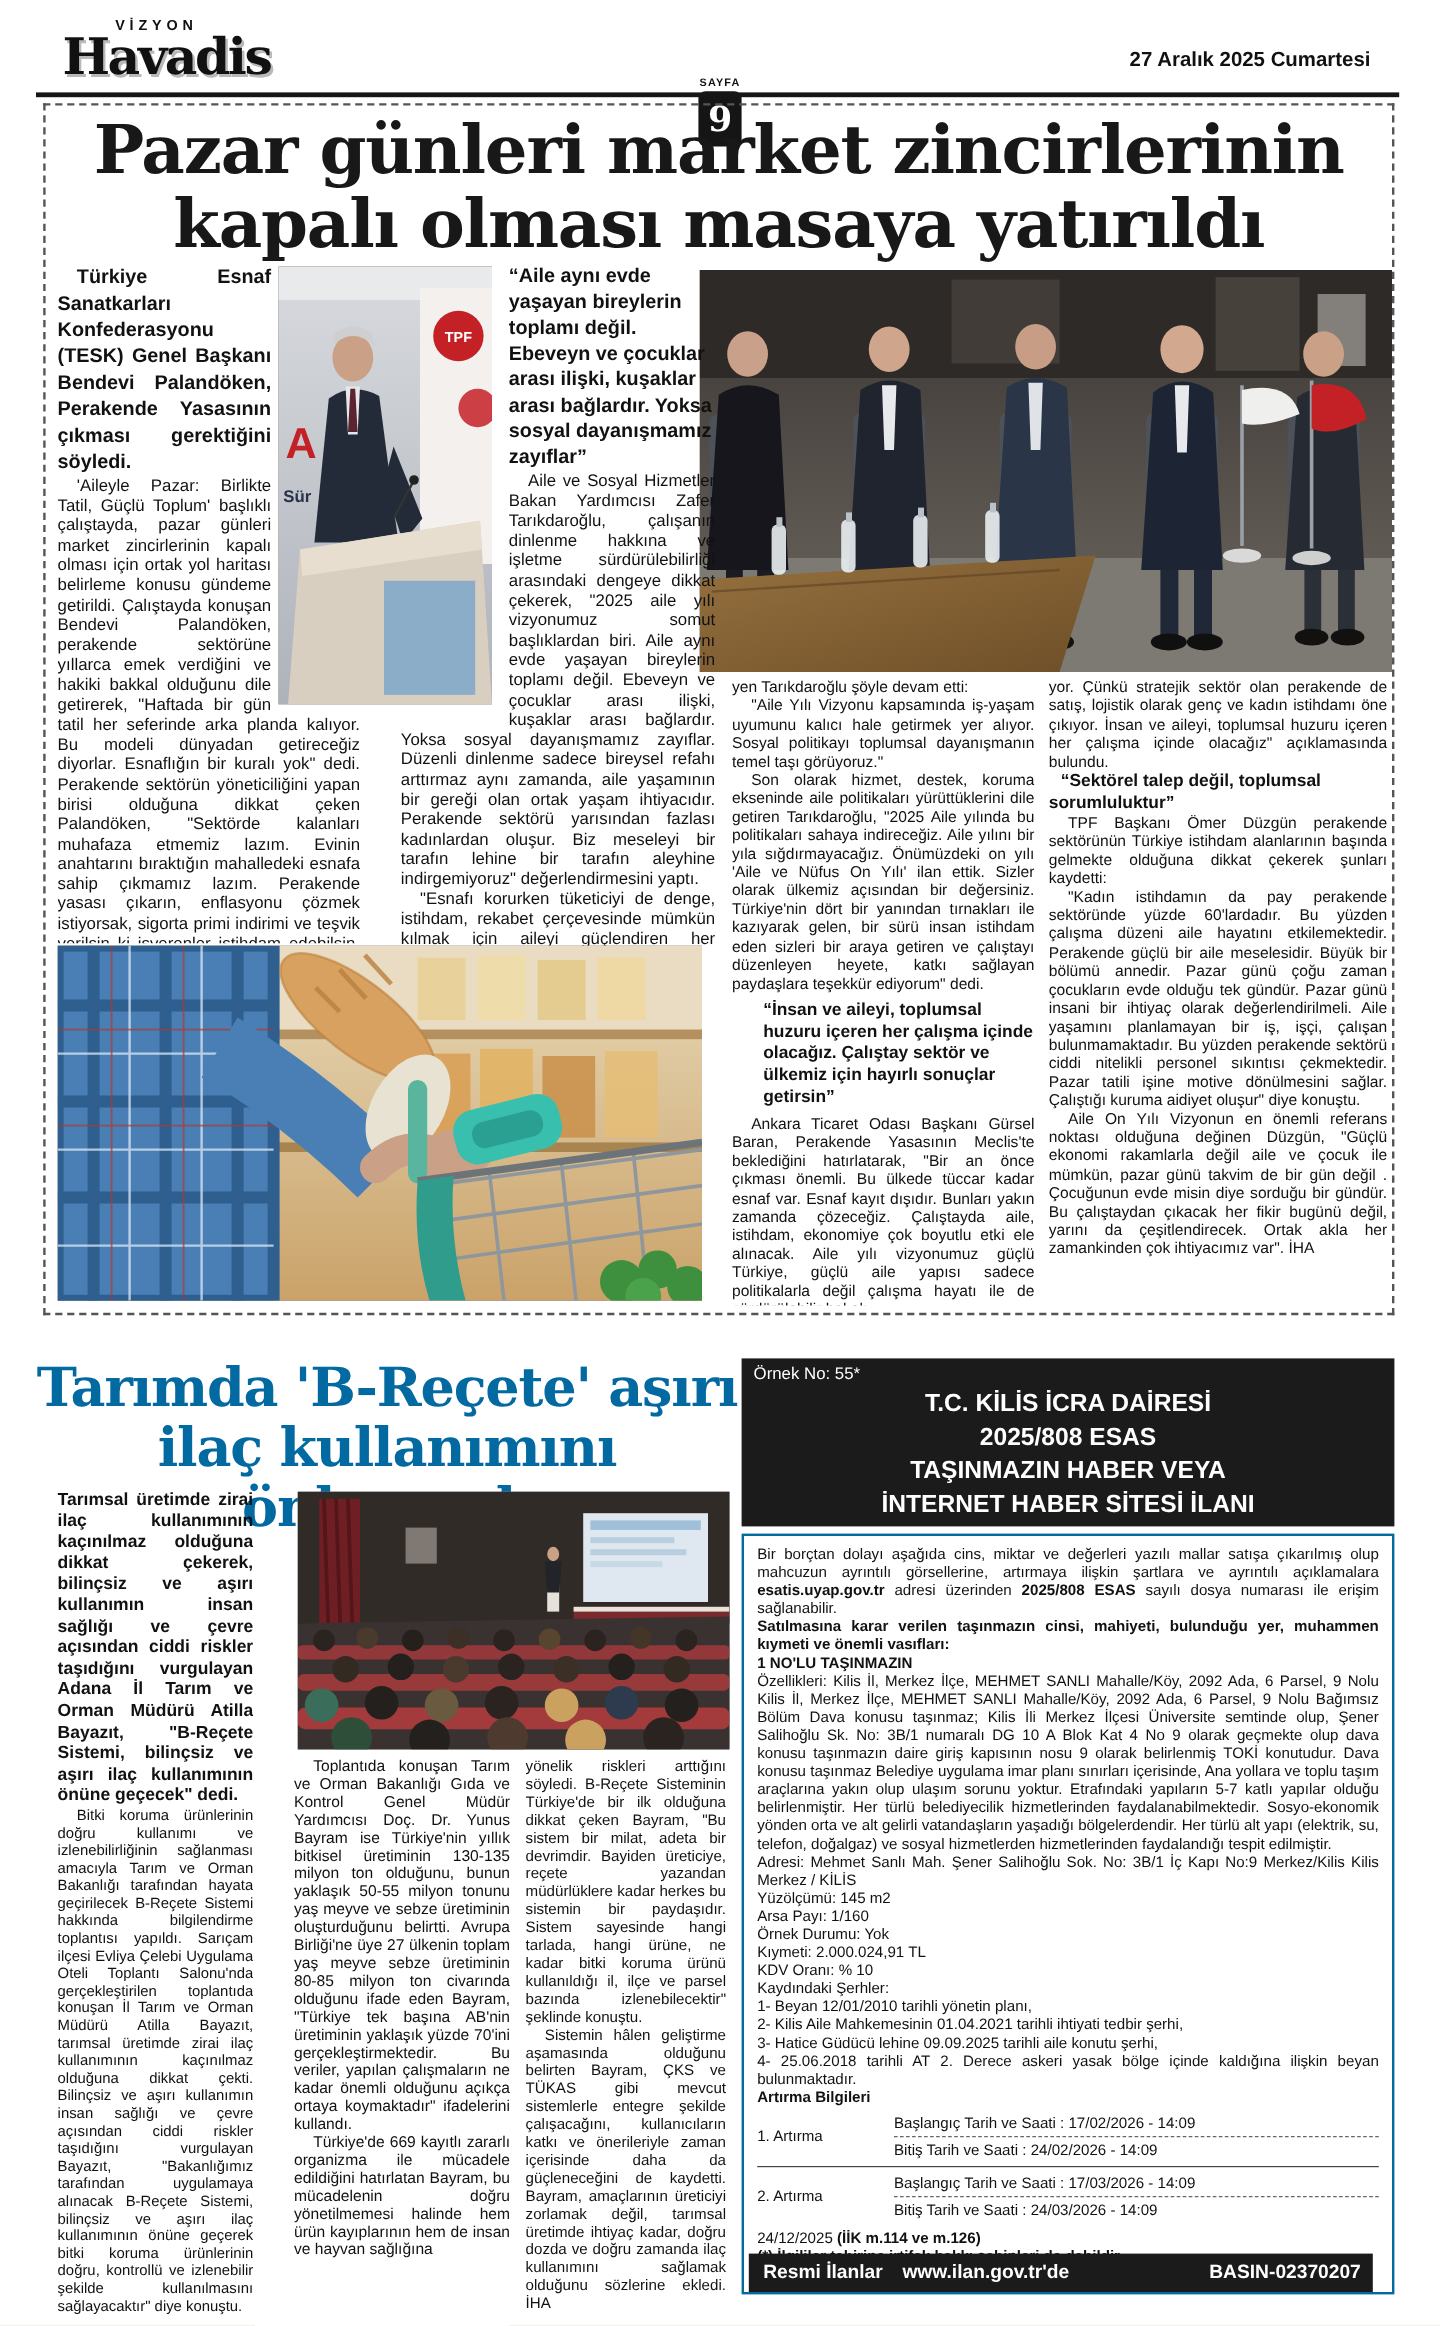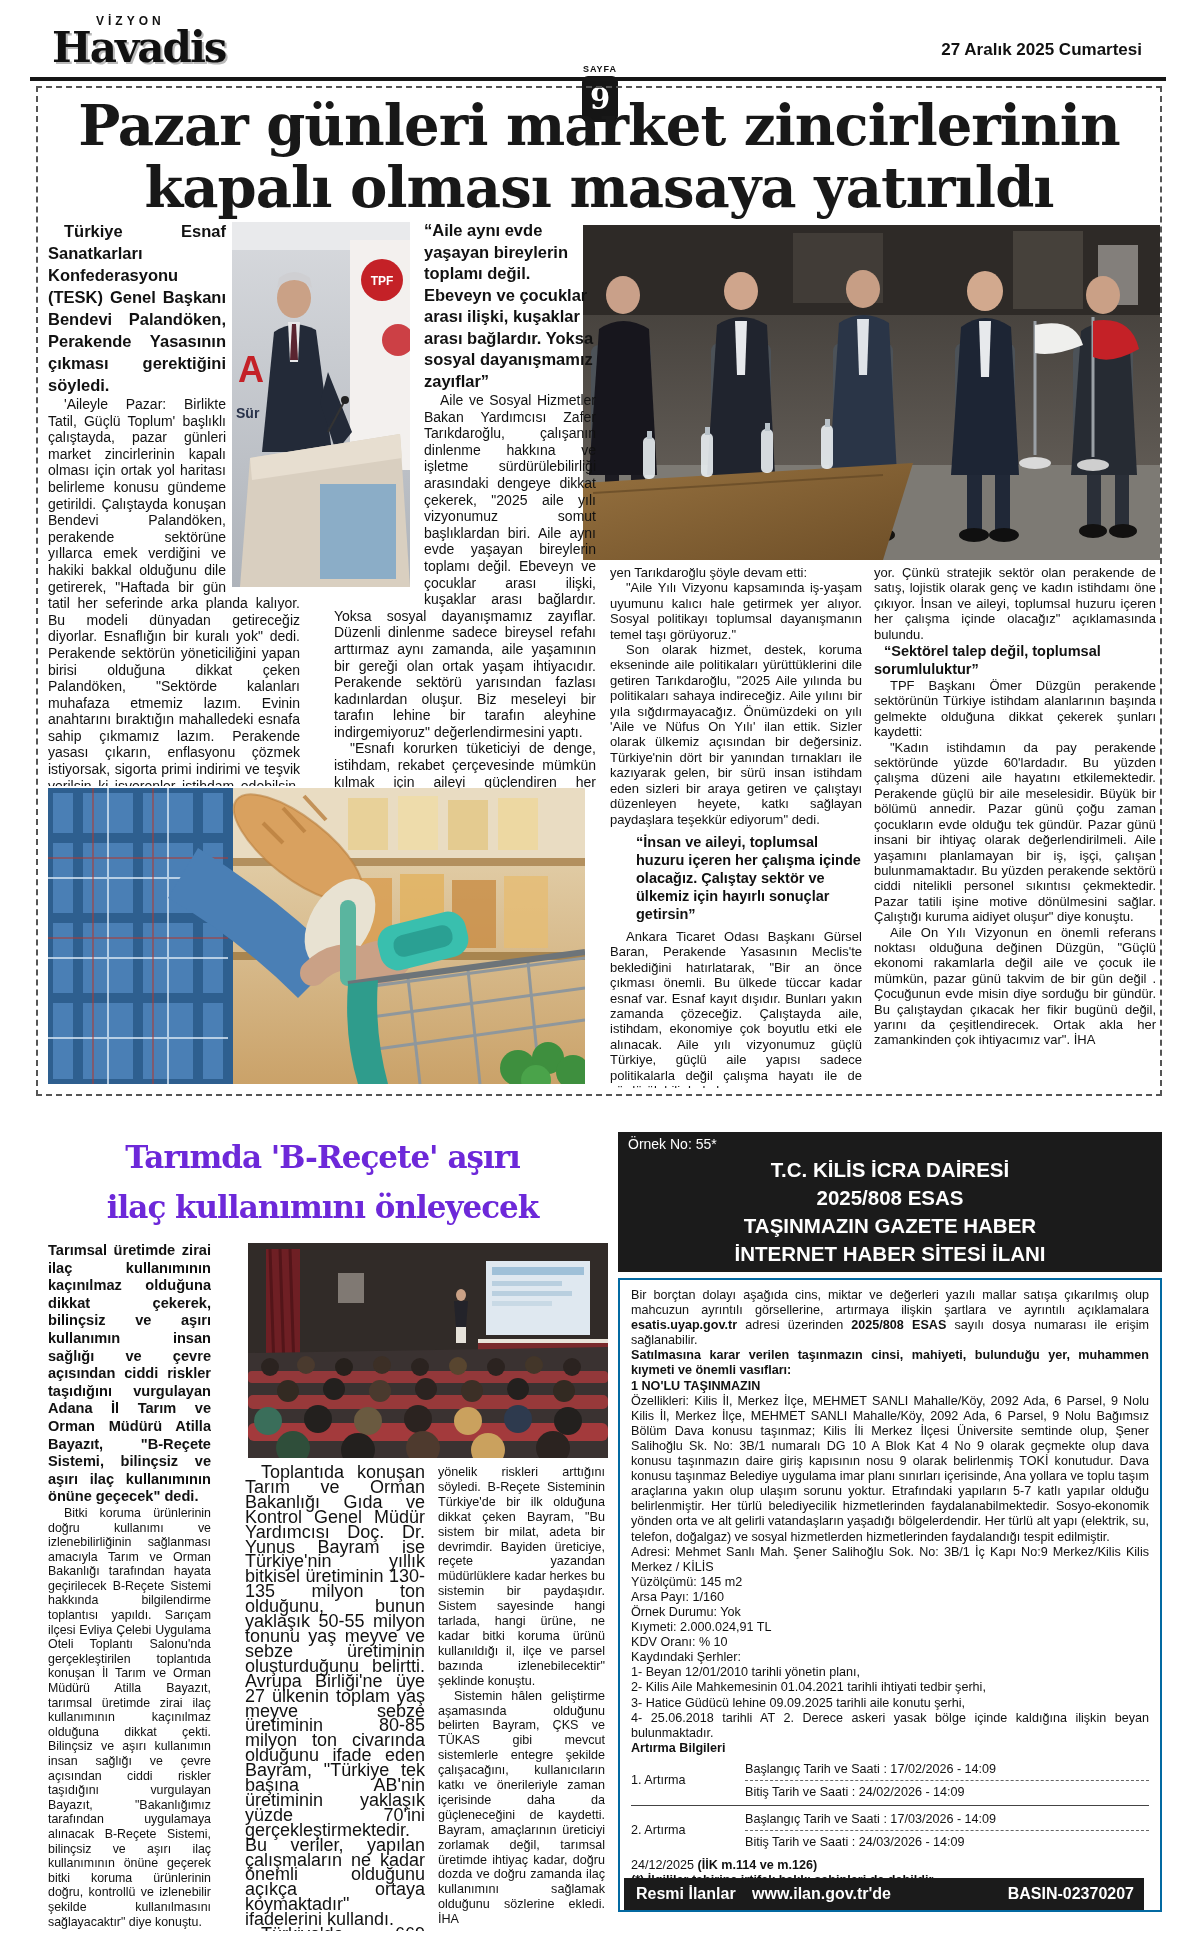--- a/index.html
+++ b/index.html
@@ -37,25 +37,25 @@
   .subh{font-weight:bold;font-size:14.5px;line-height:18px;text-indent:10px !important;text-align:left;}
   .spR{float:right;width:74px;height:372px;}
   .spL{float:left;width:90px;height:372px;}
   .photo{position:absolute;overflow:hidden;background:#888;}
   .ph-speaker{left:194px;top:134px;width:178px;height:365px;}
   .ph-aud{left:545px;top:137px;width:577px;height:335px;}
   .ph-cart{left:10px;top:700px;width:537px;height:296px;}
   
   .a2{position:absolute;left:30px;top:1130px;width:585px;height:806px;}
   .a2 h2{margin:0;position:absolute;left:0;top:2px;width:100%;text-align:center;
-         font-family:"DejaVu Serif",serif;font-weight:bold;font-size:31px;line-height:50px;
-         letter-spacing:-1px;color:#6d28d9;}
+         font-family:"DejaVu Serif",serif;font-weight:bold;font-size:45px;line-height:50px;
+         letter-spacing:-1px;color:#0369a1;}
   .a2 .c1{left:18px;top:112px;width:163px;height:688px;font-size:12.4px;line-height:14.6px;}
   .a2 .c1 .lead{font-weight:bold;font-size:14.6px;line-height:17.6px;}
-  .a2 .c2{left:215px;top:335px;width:180px;height:466px;font-size:18px;line-height:14.9px;}
+  .a2 .c2{left:215px;top:335px;width:180px;height:466px;font-size:13px;line-height:14.9px;}
   .a2 .c3{left:408px;top:335px;width:167px;height:466px;font-size:12.6px;line-height:14.9px;}
   .ph-conf{left:218px;top:113px;width:360px;height:215px;}
   
   .legal{position:absolute;left:618px;top:1132px;width:544px;height:786px;}
   .legal .band{position:absolute;left:0;top:0;width:100%;height:140px;background:#1b1b1b;color:#fff;}
   .legal .band .ornek{position:absolute;left:10px;top:4px;font-size:14px;}
   .legal .band .btitle{position:absolute;left:0;top:24px;width:100%;text-align:center;
                        font-weight:bold;font-size:20.5px;line-height:28px;}
   .legal .boxb{position:absolute;left:0;top:146px;width:518px;height:614px;border:2px solid #0369a1;
                padding:8px 11px;font-size:12.6px;line-height:15.1px;text-align:justify;overflow:hidden;}
@@ -395,21 +395,21 @@
       <p>Sistemin hâlen geliştirme aşamasında olduğunu belirten Bayram, ÇKS ve TÜKAS gibi mevcut sistemlerle entegre şekilde çalışacağını, kullanıcıların katkı ve önerileriyle zaman içerisinde daha da güçleneceğini de kaydetti. Bayram, amaçlarının üreticiyi zorlamak değil, tarımsal üretimde ihtiyaç kadar, doğru dozda ve doğru zamanda ilaç kullanımını sağlamak olduğunu sözlerine ekledi. İHA</p>
     </div>
   </section>
 
   <section class="legal">
     <div class="band">
       <div class="ornek">Örnek No: 55*</div>
       <div class="btitle">
         <span>T.C. KİLİS İCRA DAİRESİ</span><br>
         <span>2025/808 ESAS</span><br>
-        <span>TAŞINMAZIN GAZETE HABER</span><br>
+        <span>TAŞINMAZIN HABER VEYA</span><br>
         <span>İNTERNET HABER SİTESİ İLANI</span>
       </div>
     </div>
 
     <div class="boxb">
       <p><span>Bir borçtan dolayı aşağıda cins, miktar ve değerleri yazılı mallar satışa çıkarılmış olup mahcuzun ayrıntılı görsellerine, artırmaya ilişkin şartlara ve ayrıntılı açıklamalara </span><b>esatis.uyap.gov.tr</b><span> adresi üzerinden </span><b>2025/808 ESAS</b><span> sayılı dosya numarası ile erişim sağlanabilir.</span></p>
       <p><b>Satılmasına karar verilen taşınmazın cinsi, mahiyeti, bulunduğu yer, muhammen kıymeti ve önemli vasıfları:</b></p>
       <p><b>1 NO'LU TAŞINMAZIN</b></p>
       <p>Özellikleri: Kilis İl, Merkez İlçe, MEHMET SANLI Mahalle/Köy, 2092 Ada, 6 Parsel, 9 Nolu Kilis İl, Merkez İlçe, MEHMET SANLI Mahalle/Köy, 2092 Ada, 6 Parsel, 9 Nolu Bağımsız Bölüm Dava konusu taşınmaz; Kilis İli Merkez İlçesi Üniversite semtinde olup, Şener Salihoğlu Sk. No: 3B/1 numaralı DG 10 A Blok Kat 4 No 9 olarak geçmekte olup dava konusu taşınmazın daire giriş kapısının nosu 9 olarak belirlenmiş TOKİ konutudur. Dava konusu taşınmaz Belediye uygulama imar planı sınırları içerisinde, Ana yollara ve toplu taşım araçlarına yakın olup ulaşım sorunu yoktur. Etrafındaki yapıların 5-7 katlı yapılar olduğu belirlenmiştir. Her türlü belediyecilik hizmetlerinden faydalanabilmektedir. Sosyo-ekonomik yönden orta ve alt gelirli vatandaşların yaşadığı bölgelerdendir. Her türlü alt yapı (elektrik, su, telefon, doğalgaz) ve sosyal hizmetlerden hizmetlerinden faydalandığı tespit edilmiştir.</p>
       <p>Adresi: Mehmet Sanlı Mah. Şener Salihoğlu Sok. No: 3B/1 İç Kapı No:9 Merkez/Kilis Kilis Merkez / KİLİS</p>

